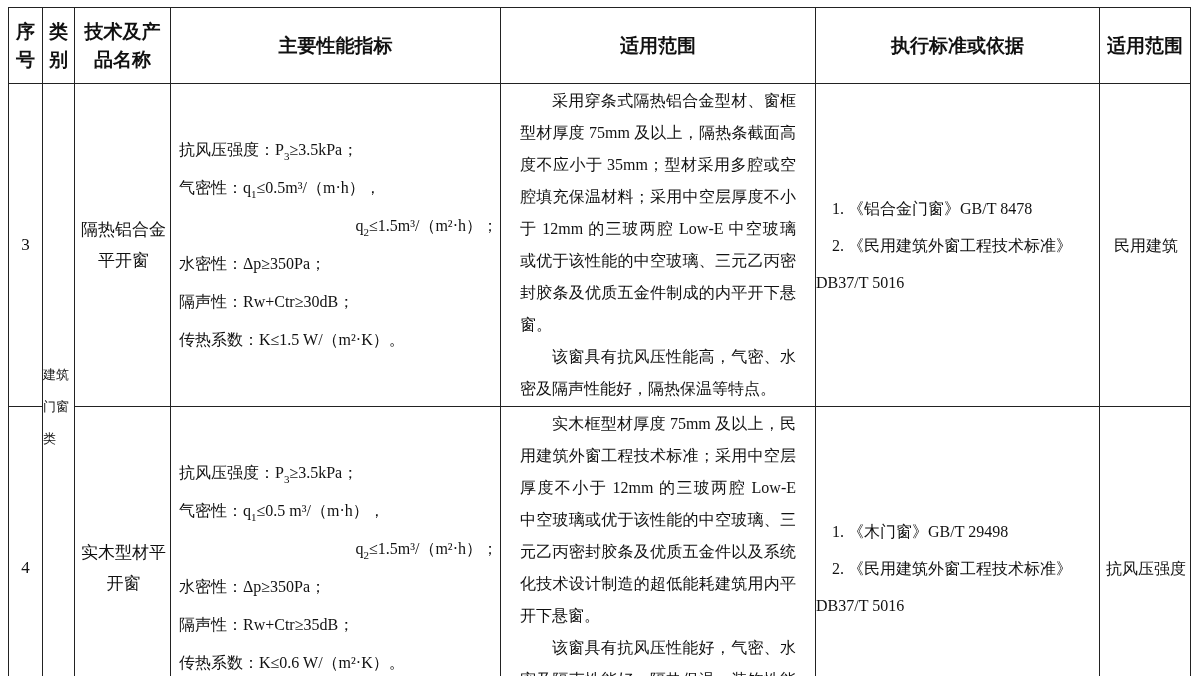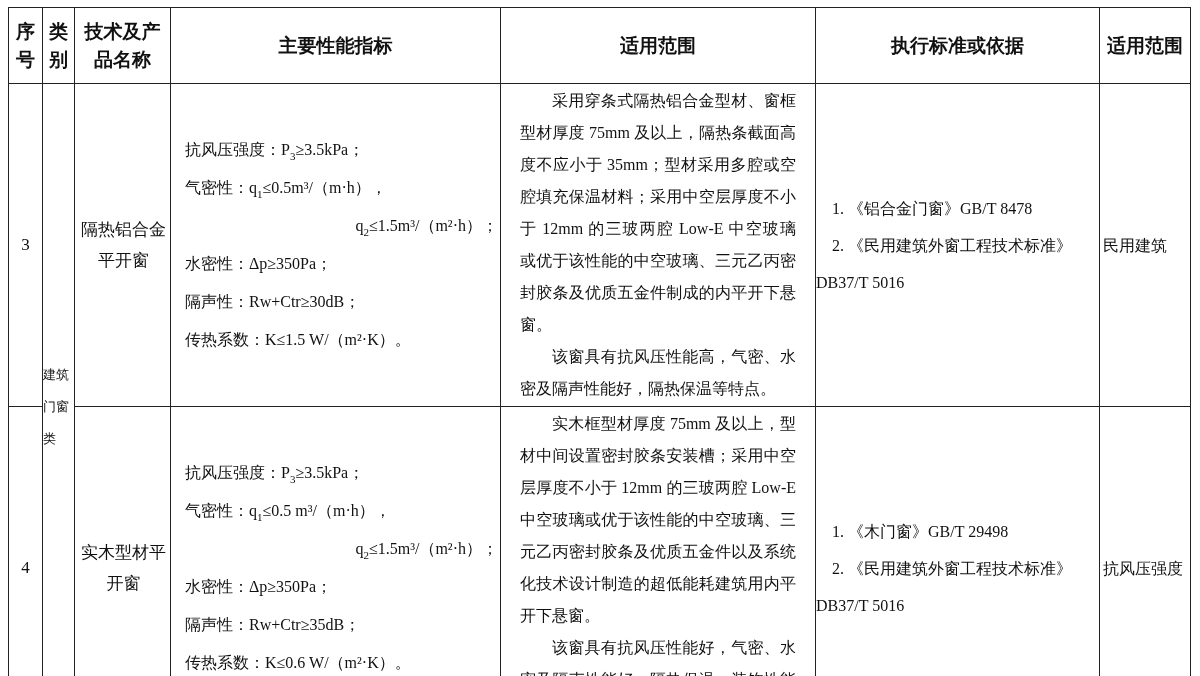--- a/index.html
+++ b/index.html
@@ -50,21 +50,21 @@
   }
   .cell-product {
     font-size: 17px;
     line-height: 31px;
     text-align: center;
     padding: 2px 2px 2px 4px;
     word-break: break-all;
   }
   .cell-perf {
     font-size: 16px;
-    padding: 2px 2px 2px 14px;
+    padding: 2px 2px 2px 8px;
   }
   .perf-line {
     line-height: 38px;
     white-space: nowrap;
   }
   .perf-line.indent2 { padding-left: 74px; text-align: right; }
   .cell-perf sub {
     font-size: 11px;
     vertical-align: -5px;
     line-height: 0;
@@ -83,21 +83,21 @@
   .cell-std {
     font-size: 16px;
     padding: 2px 0;
   }
   .std-line { line-height: 37px; white-space: nowrap; }
   .std-line.num { padding-left: 16px; }
   .cell-scope {
     font-size: 16px;
     line-height: 31px;
     padding: 1px 1px 1px 3px;
-    text-align: left;
+    text-align: center;
     word-break: break-all;
   }
 </style>
 </head>
 <body>
 
 <div class="doc-wrap">
   <table class="product-table">
     <colgroup>
       <col style="width:34px">
@@ -148,21 +148,21 @@
         <td class="cell-product">实木型材平开窗</td>
         <td class="cell-perf">
           <div class="perf-line"><span>抗风压强度：P</span><sub>3</sub><span>≥3.5kPa；</span></div>
           <div class="perf-line"><span>气密性：q</span><sub>1</sub><span>≤0.5 m³/（m·h），</span></div>
           <div class="perf-line indent2"><span>q</span><sub>2</sub><span>≤1.5m³/（m²·h）；</span></div>
           <div class="perf-line">水密性：Δp≥350Pa；</div>
           <div class="perf-line">隔声性：Rw+Ctr≥35dB；</div>
           <div class="perf-line">传热系数：K≤0.6 W/（m²·K）。</div>
         </td>
         <td class="cell-feat">
-          <p>实木框型材厚度 75mm 及以上，型材中间设置密封胶条安装槽；采用中空层厚度不小于 12mm 的三玻两腔 Low-E 中空玻璃或优于该性能的中空玻璃、三元乙丙密封胶条及优质五金件以及系统化技术设计制造的超低能耗建筑用内平开下悬窗。</p>
+          <p>实木框型材厚度 75mm 及以上，民用建筑外窗工程技术标准；采用中空层厚度不小于 12mm 的三玻两腔 Low-E 中空玻璃或优于该性能的中空玻璃、三元乙丙密封胶条及优质五金件以及系统化技术设计制造的超低能耗建筑用内平开下悬窗。</p>
           <p>该窗具有抗风压性能好，气密、水密及隔声性能好，隔热保温，装饰性能突出等特点。</p>
         </td>
         <td class="cell-std">
           <div class="std-line num">1. 《木门窗》GB/T 29498</div>
           <div class="std-line num">2. 《民用建筑外窗工程技术标准》</div>
           <div class="std-line">DB37/T 5016</div>
         </td>
         <td class="cell-scope">抗风压强度</td>
       </tr>
     </tbody>

